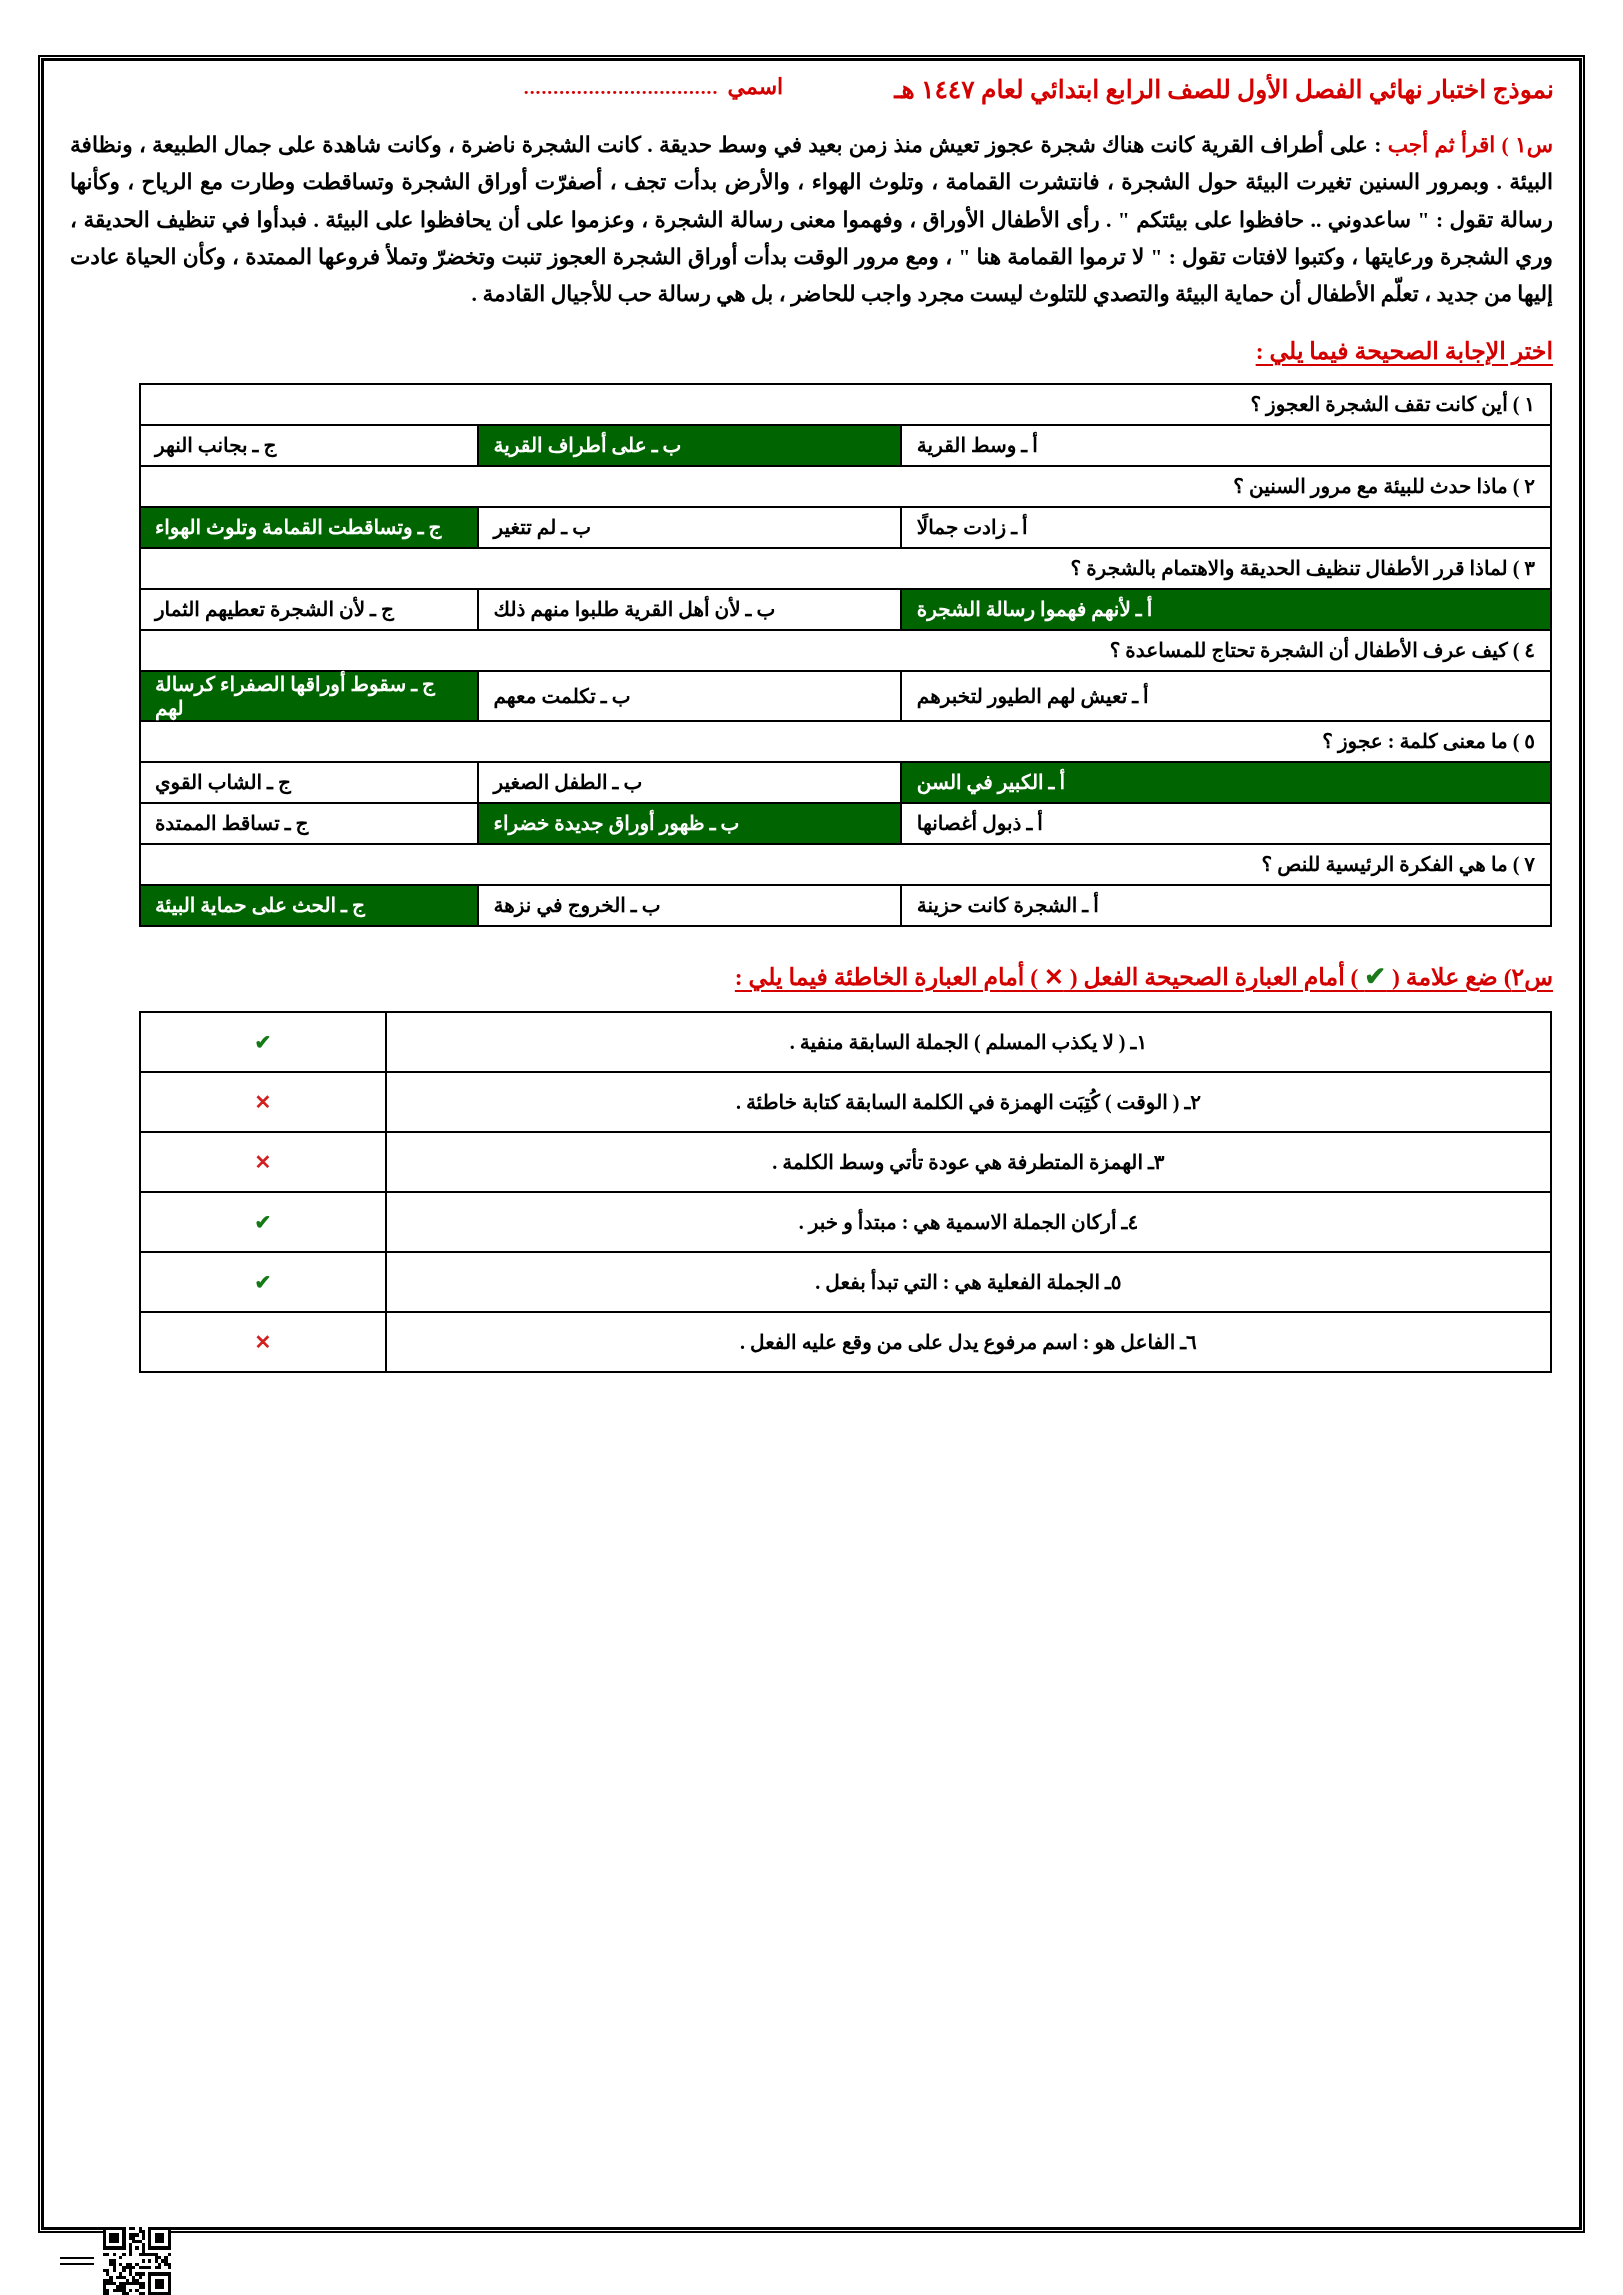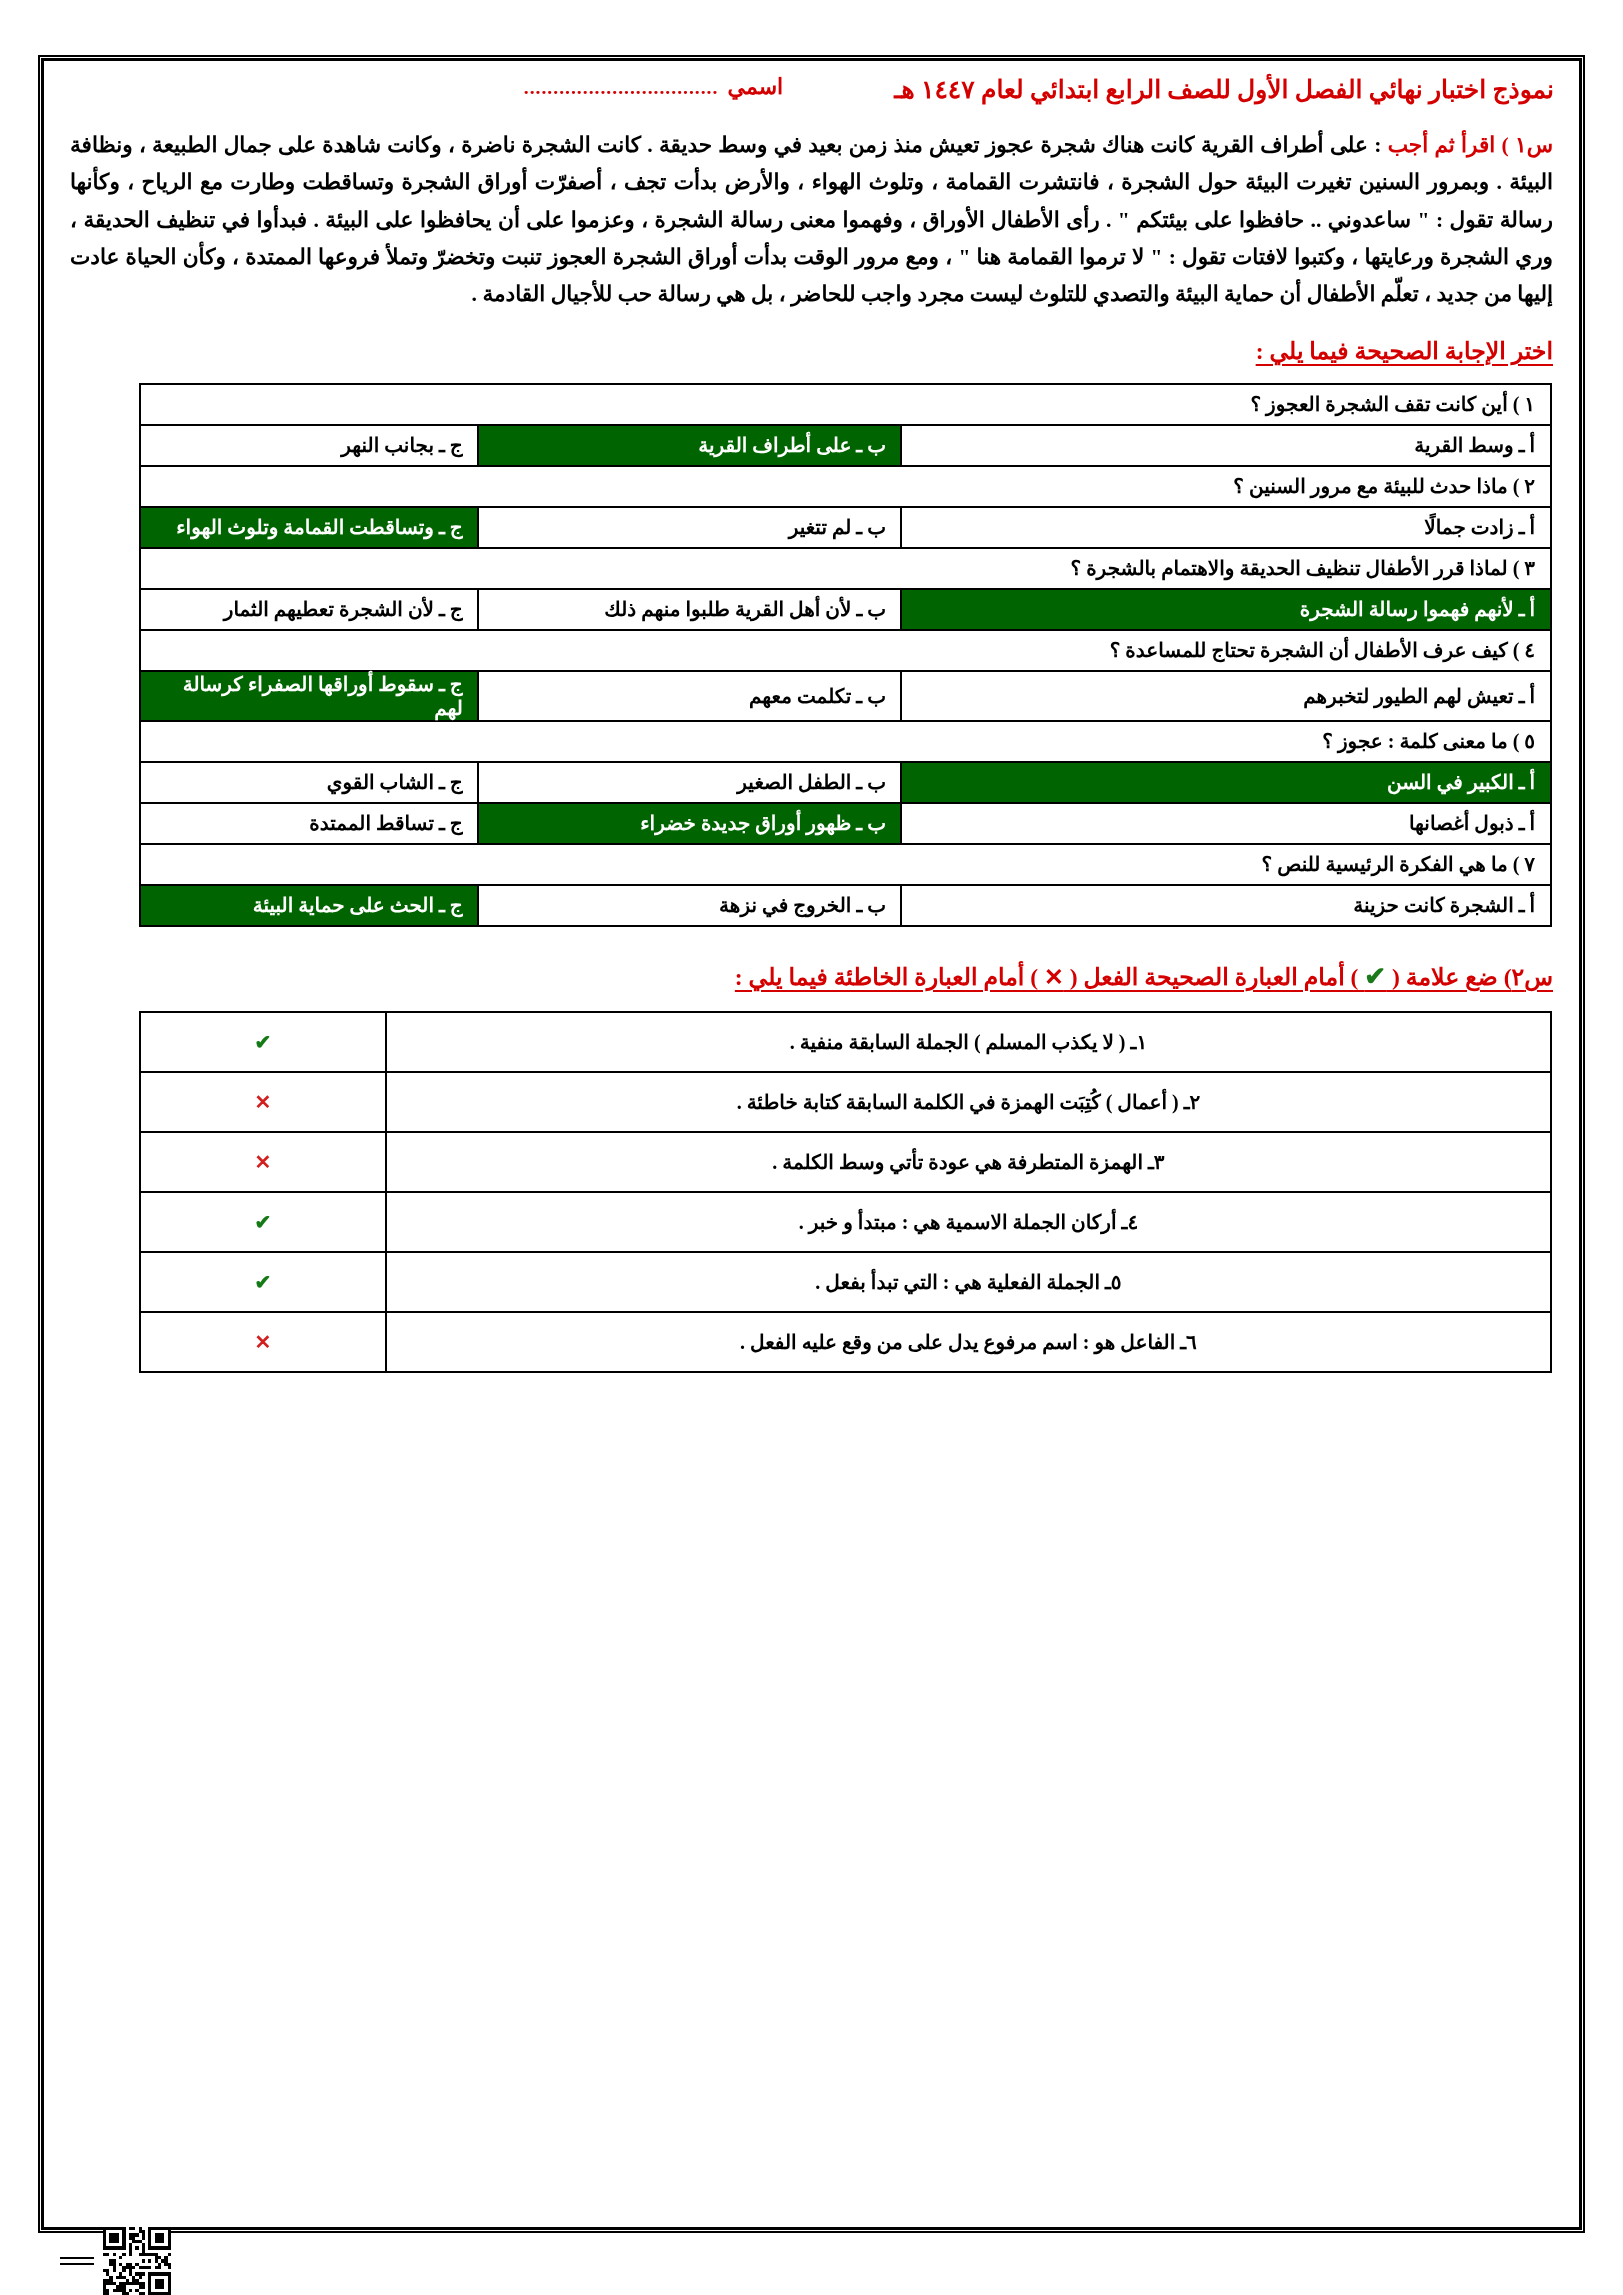--- a/index.html
+++ b/index.html
@@ -133,21 +133,21 @@
     height: 41px;
     box-sizing: border-box;
   }
   td.qtext {
     height: 51px;
     font-size: 21px;
     text-align: right;
   }
   td.opt {
     height: 41px;
-    text-align: right;
+    text-align: left;
   }
   td.opt.correct {
     background: #006400;
     color: #ffffff;
   }
   
   col.c-a { width: 46%; }
   col.c-b { width: 30%; }
   col.c-c { width: 24%; }
 
@@ -296,21 +296,21 @@
       <colgroup>
           <col class="c-stmt">
           <col class="c-mark">
         </colgroup>
       <tbody>
           <tr>
             <td class="tf-stmt">١ـ ( لا يكذب المسلم ) الجملة السابقة منفية .</td>
             <td class="tf-mark yes">✔</td>
           </tr>
           <tr>
-            <td class="tf-stmt">٢ـ ( أعمال ) كُتِبَت الهمزة في الكلمة السابقة كتابة خاطئة  .</td>
+            <td class="tf-stmt">٢ـ ( الوقت ) كُتِبَت الهمزة في الكلمة السابقة كتابة خاطئة  .</td>
             <td class="tf-mark no">✕</td>
           </tr>
           <tr>
             <td class="tf-stmt">٣ـ الهمزة المتطرفة هي عودة تأتي وسط الكلمة .</td>
             <td class="tf-mark no">✕</td>
           </tr>
           <tr>
             <td class="tf-stmt">٤ـ أركان الجملة الاسمية هي : مبتدأ و خبر .</td>
             <td class="tf-mark yes">✔</td>
           </tr>

